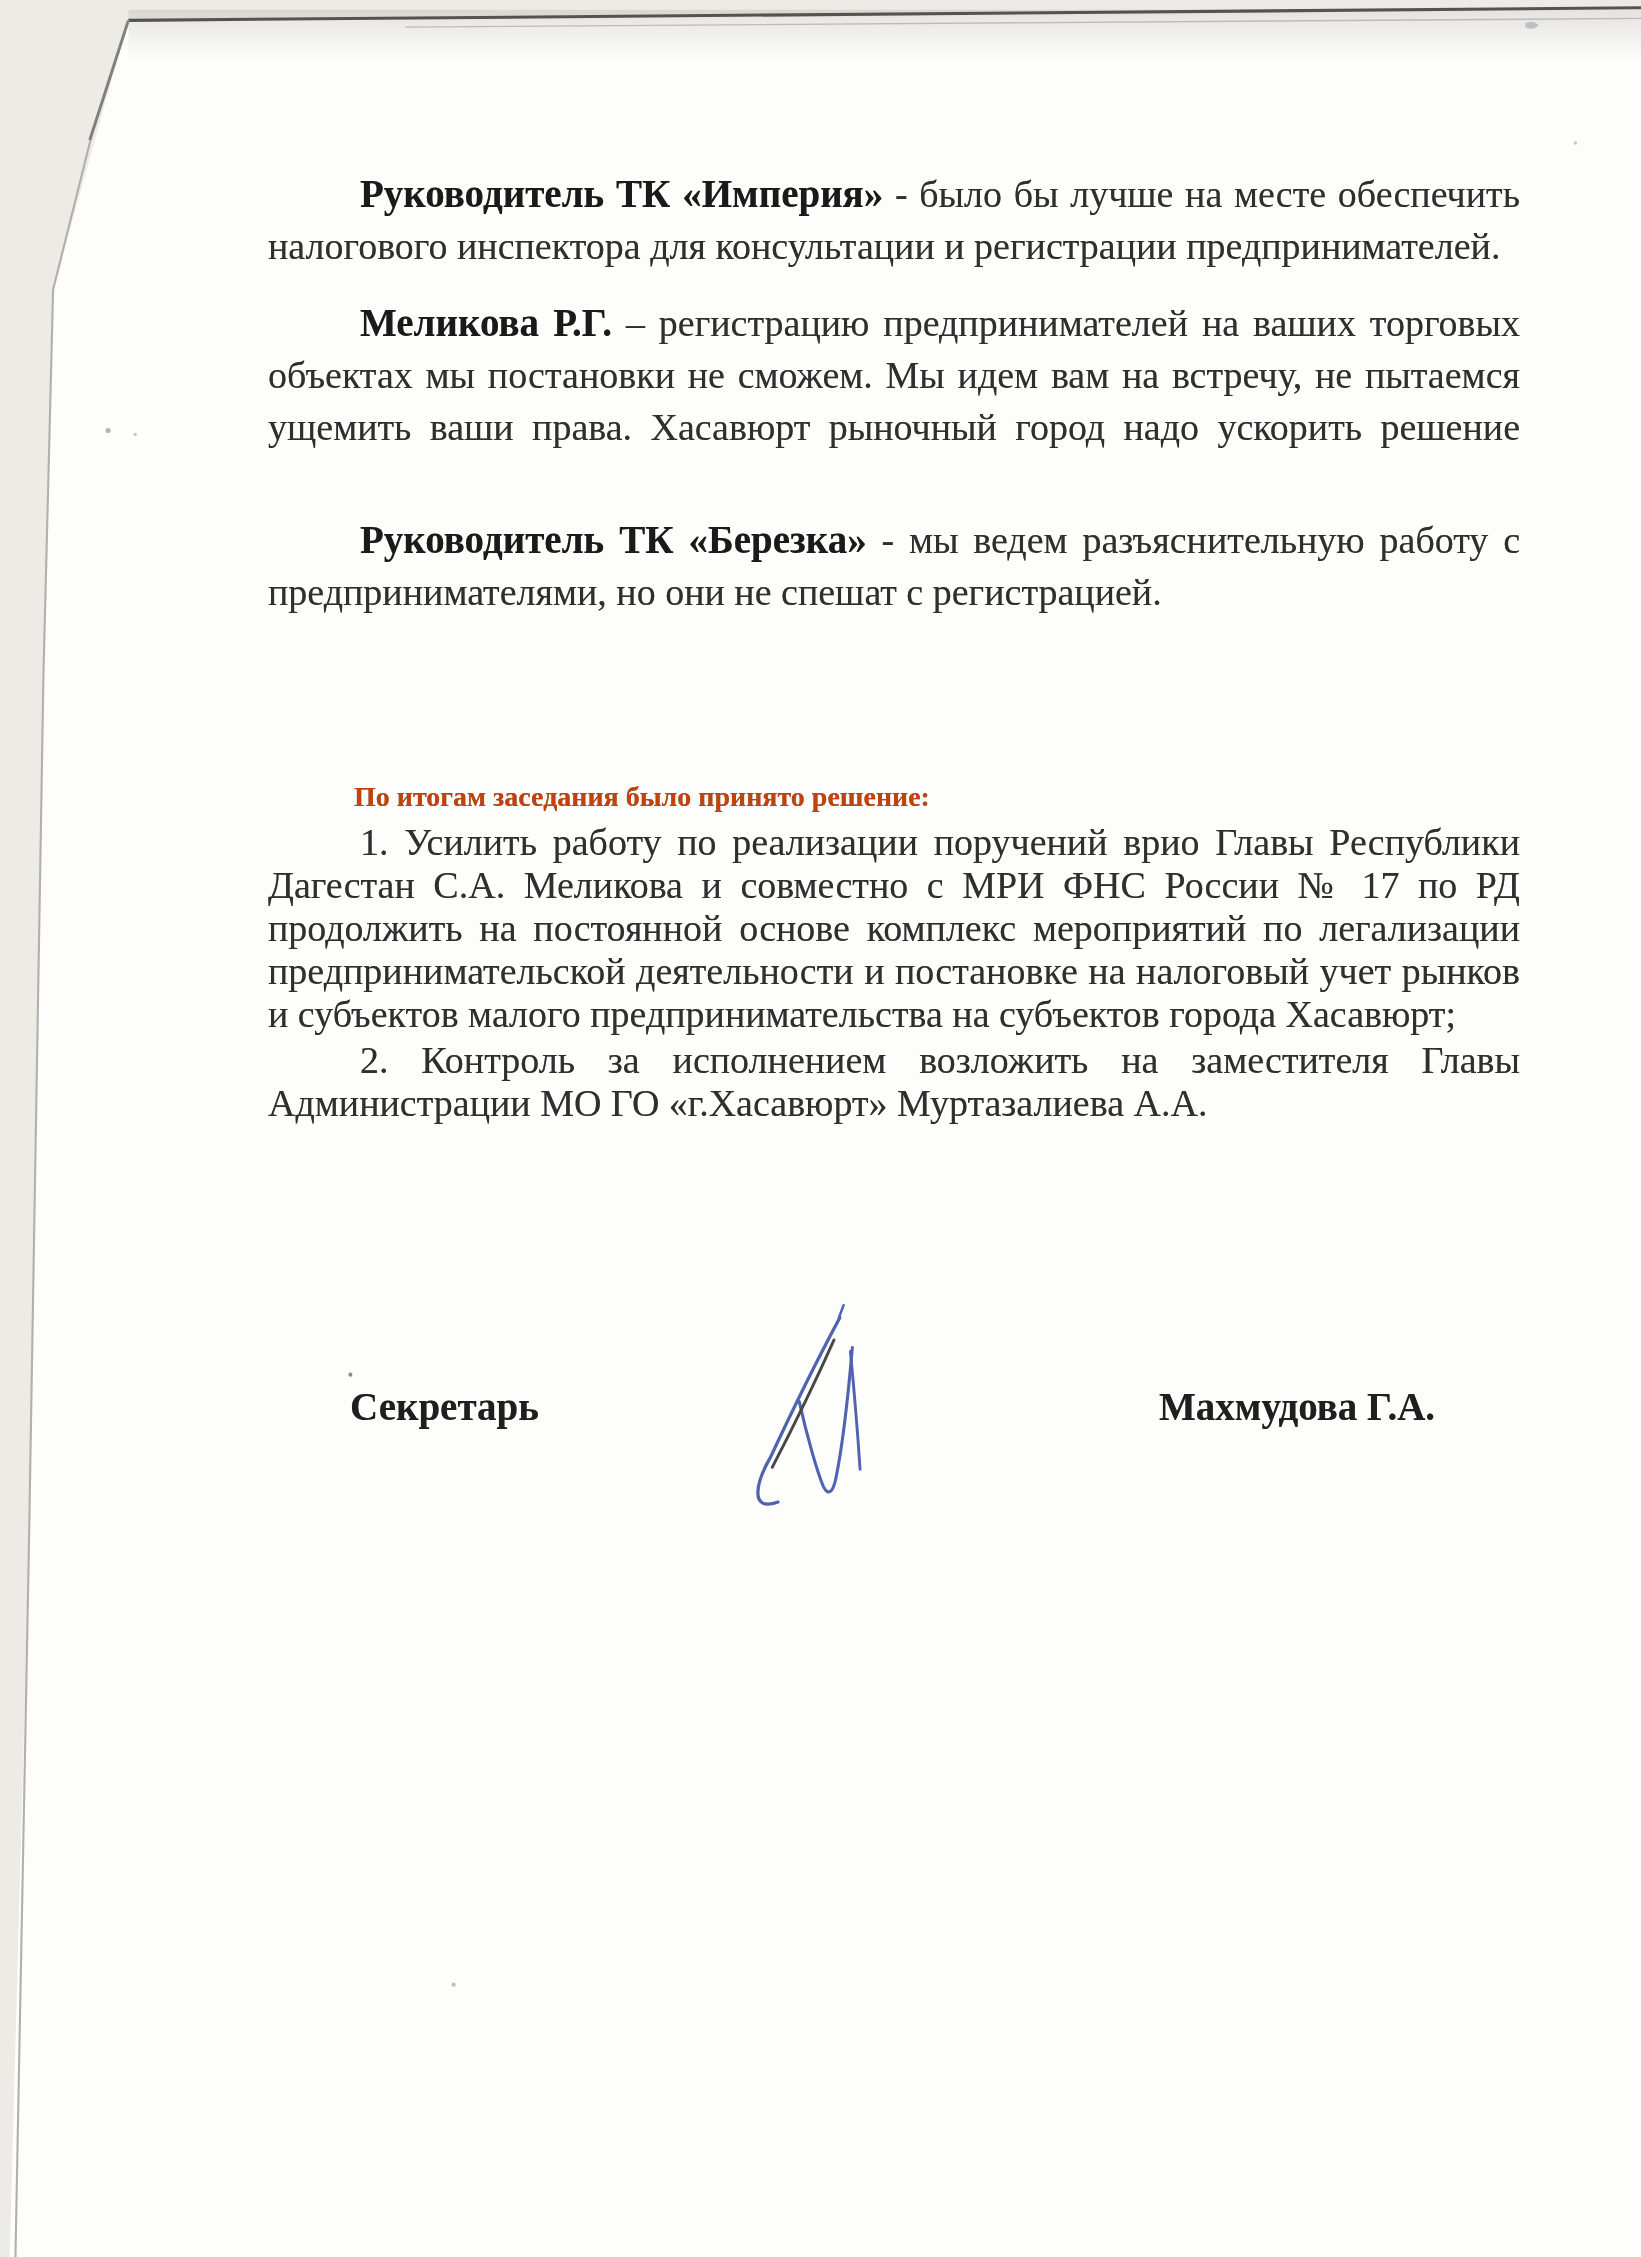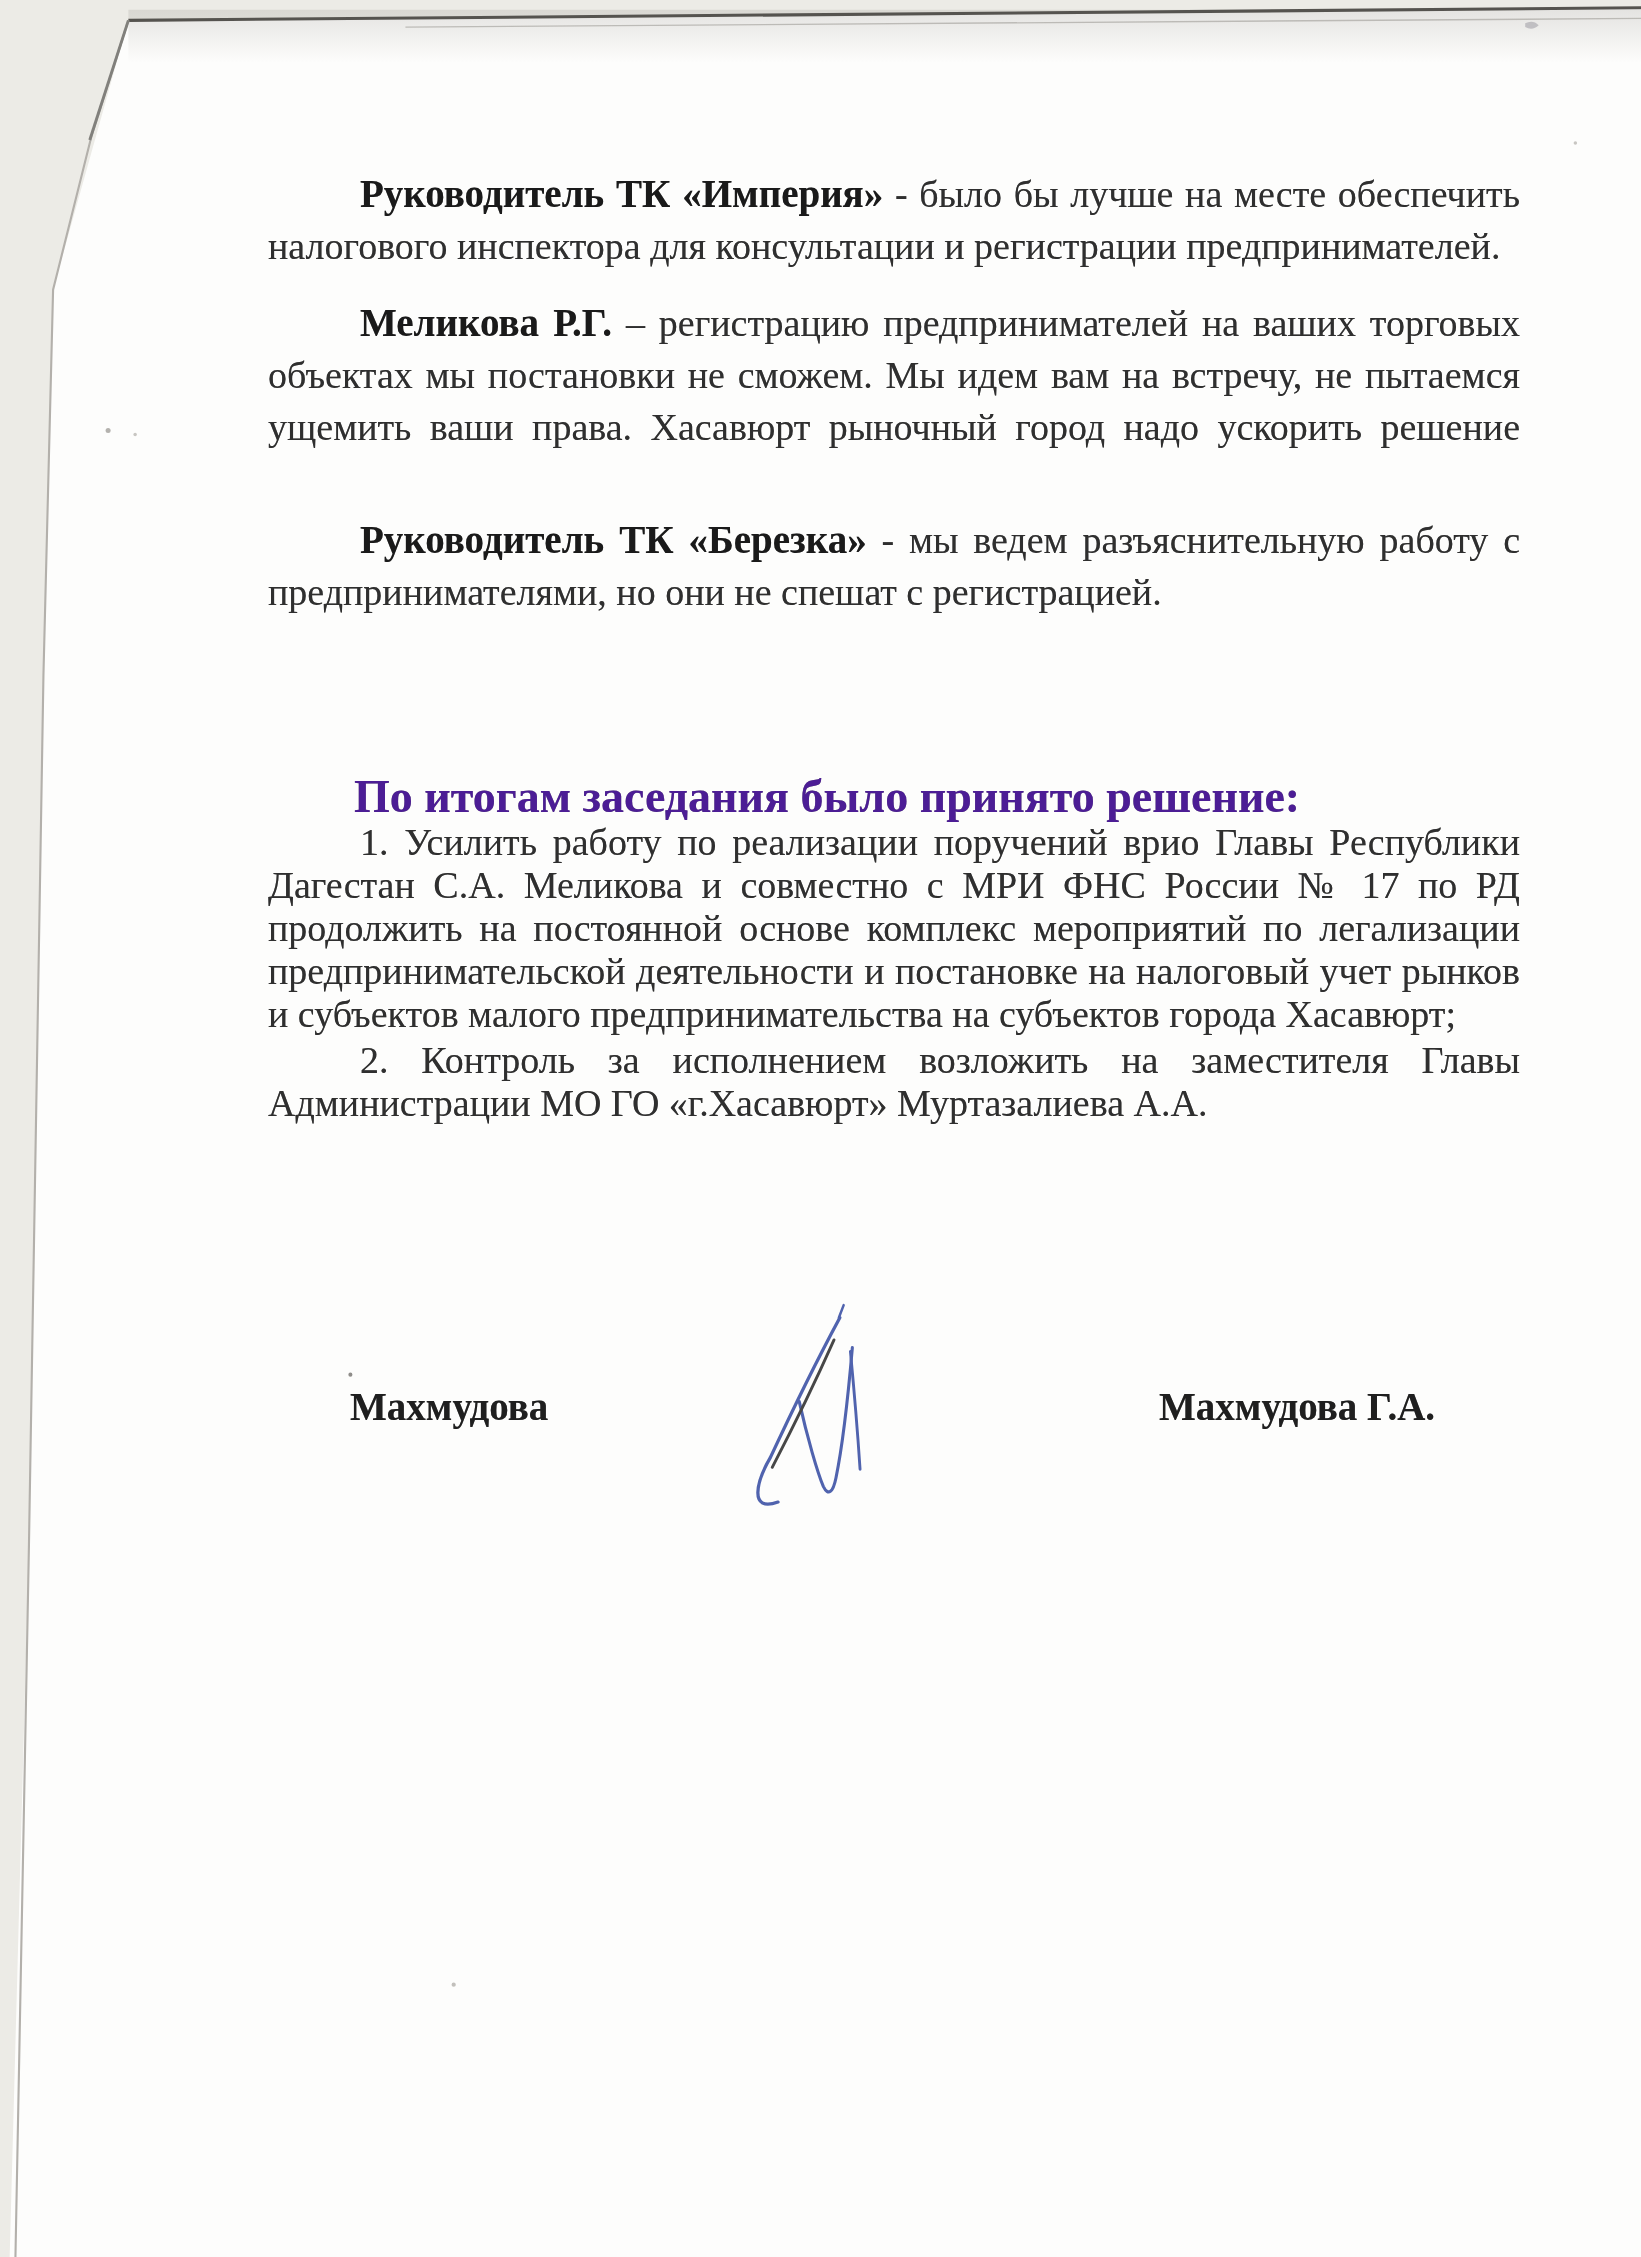--- a/index.html
+++ b/index.html
@@ -15,21 +15,21 @@
     font-size:38px; line-height:52px;
     text-align:justify; text-align-last:justify;
     text-shadow:0 0 0.6px rgba(45,45,45,.55);
   }
   .lower .line { line-height:43px; }
   .line.first { text-indent:92px; }
   .line.endpara { text-align-last:left; }
   .bd { font-weight:bold; color:#1a1a1a; font-size:39px; }
   .heading {
     position:absolute; left:354px; top:774px;
-    font-size:46px; line-height:46px; font-weight:bold; color:#4c1d95;
+    font-size:28px; line-height:46px; font-weight:bold; color:#c2410c;
     text-shadow:0 0 0.6px rgba(20,20,20,.5);
   }
   .sig-label, .sig-name {
     position:absolute; top:1384px;
     font-size:39px; line-height:46px; font-weight:bold; color:#1f1f1f;
     text-shadow:0 0 0.6px rgba(20,20,20,.5);
   }
   .sig-label { left:350px; }
   .sig-name  { left:1159px; }
 </style>
@@ -99,16 +99,16 @@
     <div class="line">продолжить на постоянной основе комплекс мероприятий по легализации</div>
     <div class="line">предпринимательской деятельности и постановке на налоговый учет рынков</div>
     <div class="line endpara">и субъектов малого предпринимательства на субъектов города Хасавюрт;</div>
   </div>
 
   <div class="block lower" style="top:1039px">
     <div class="line first">2. Контроль за исполнением возложить на заместителя Главы</div>
     <div class="line endpara">Администрации МО ГО «г.Хасавюрт» Муртазалиева А.А.</div>
   </div>
 
-  <div class="sig-label">Махмудова</div>
+  <div class="sig-label">Секретарь</div>
   <div class="sig-name">Махмудова Г.А.</div>
 </div>
 
 
 </body></html>

